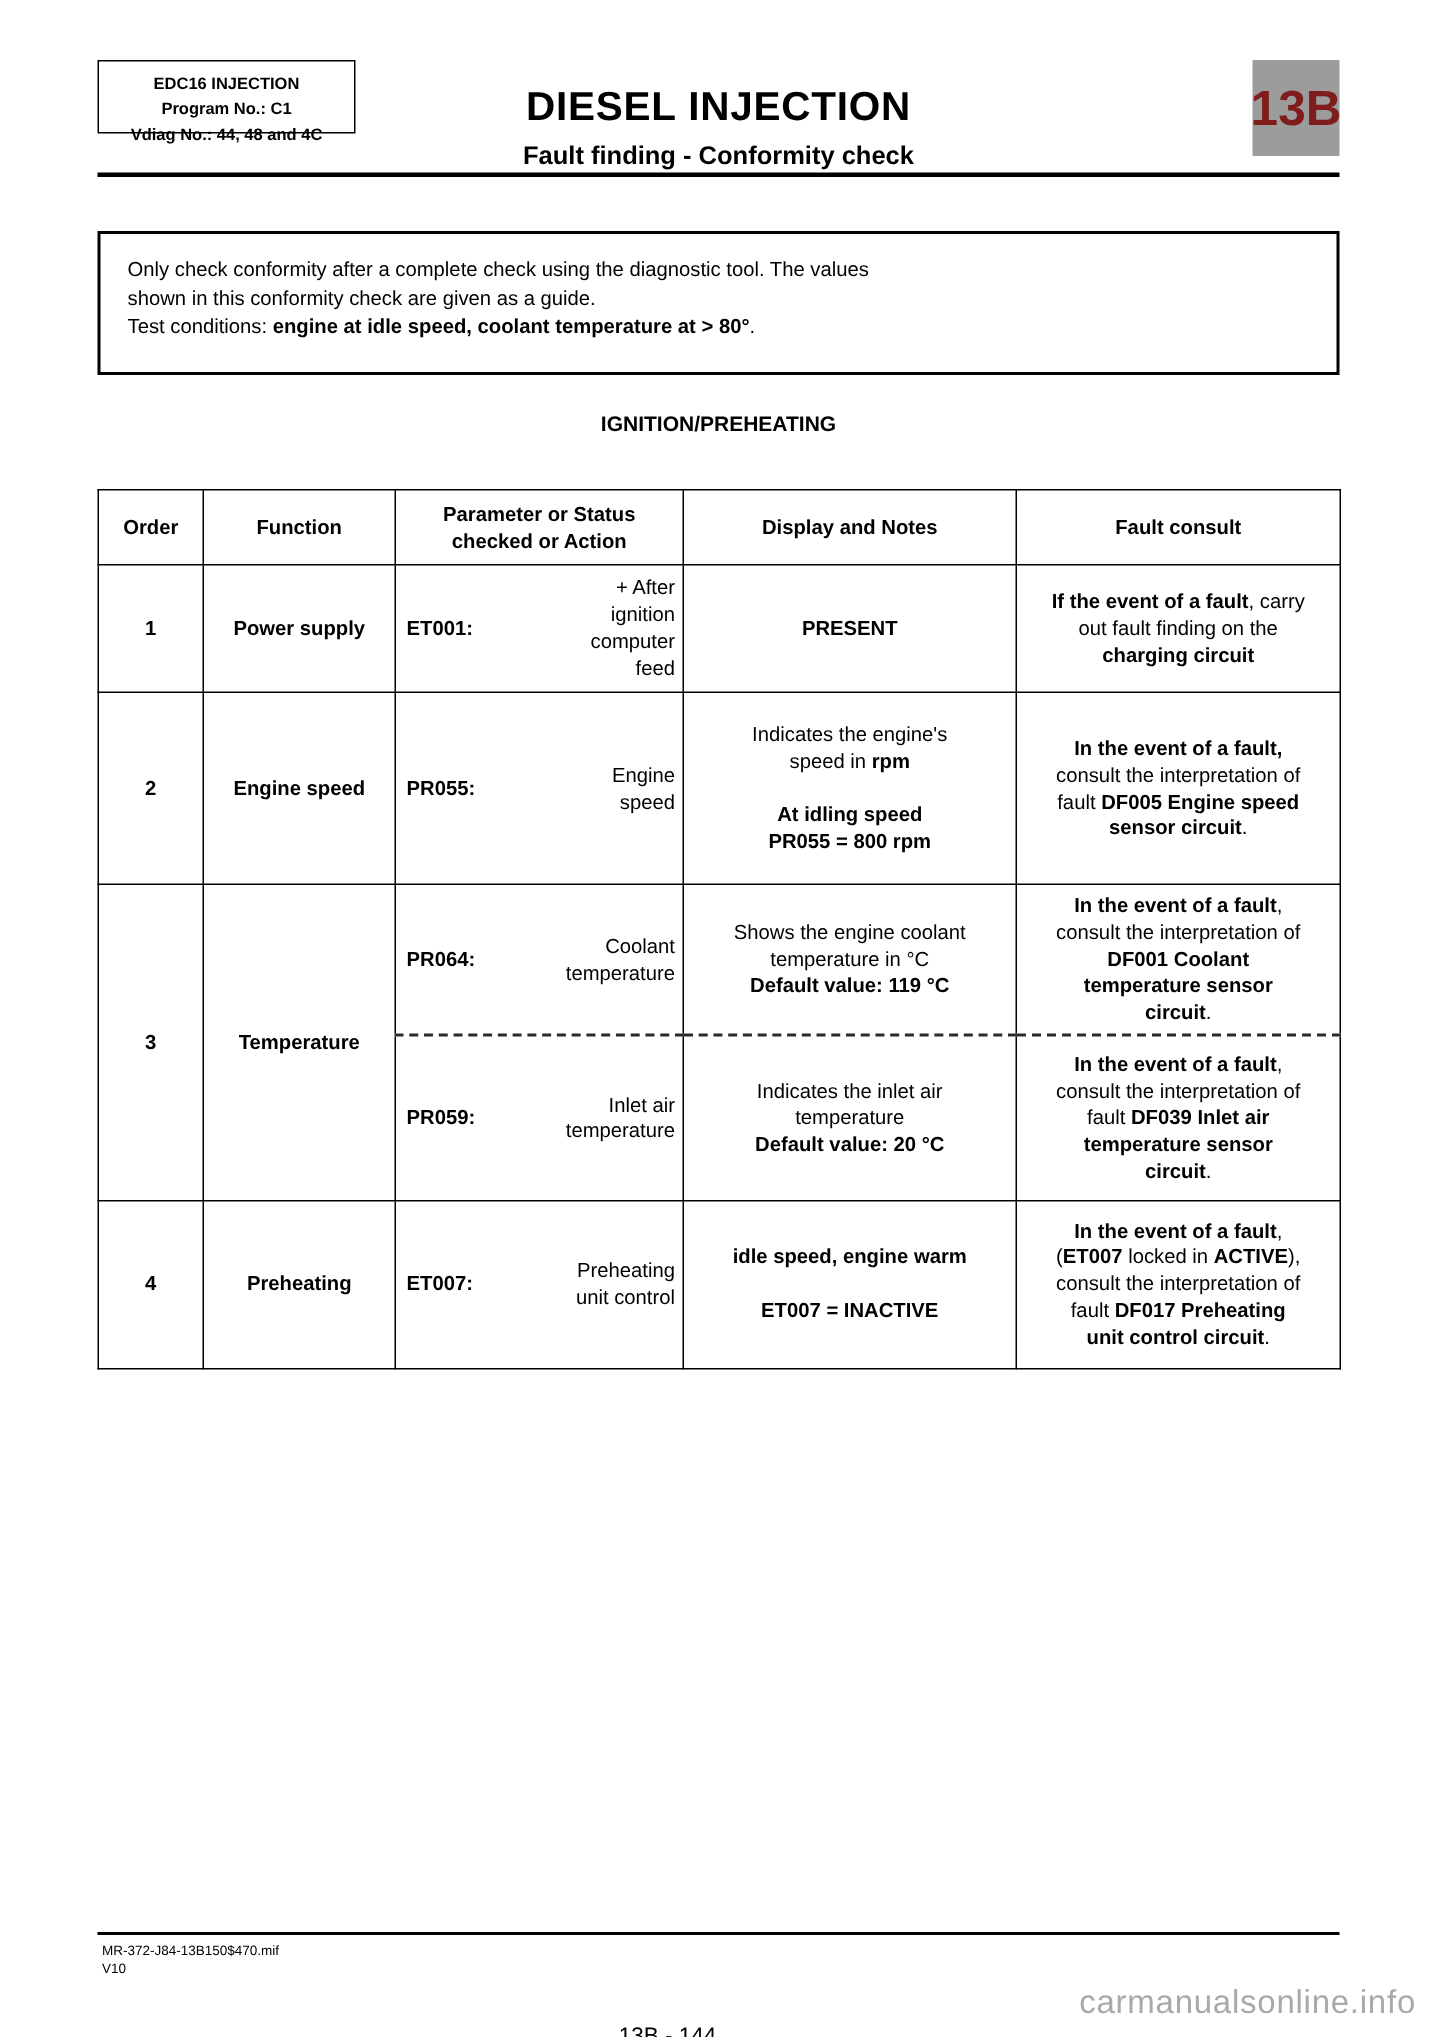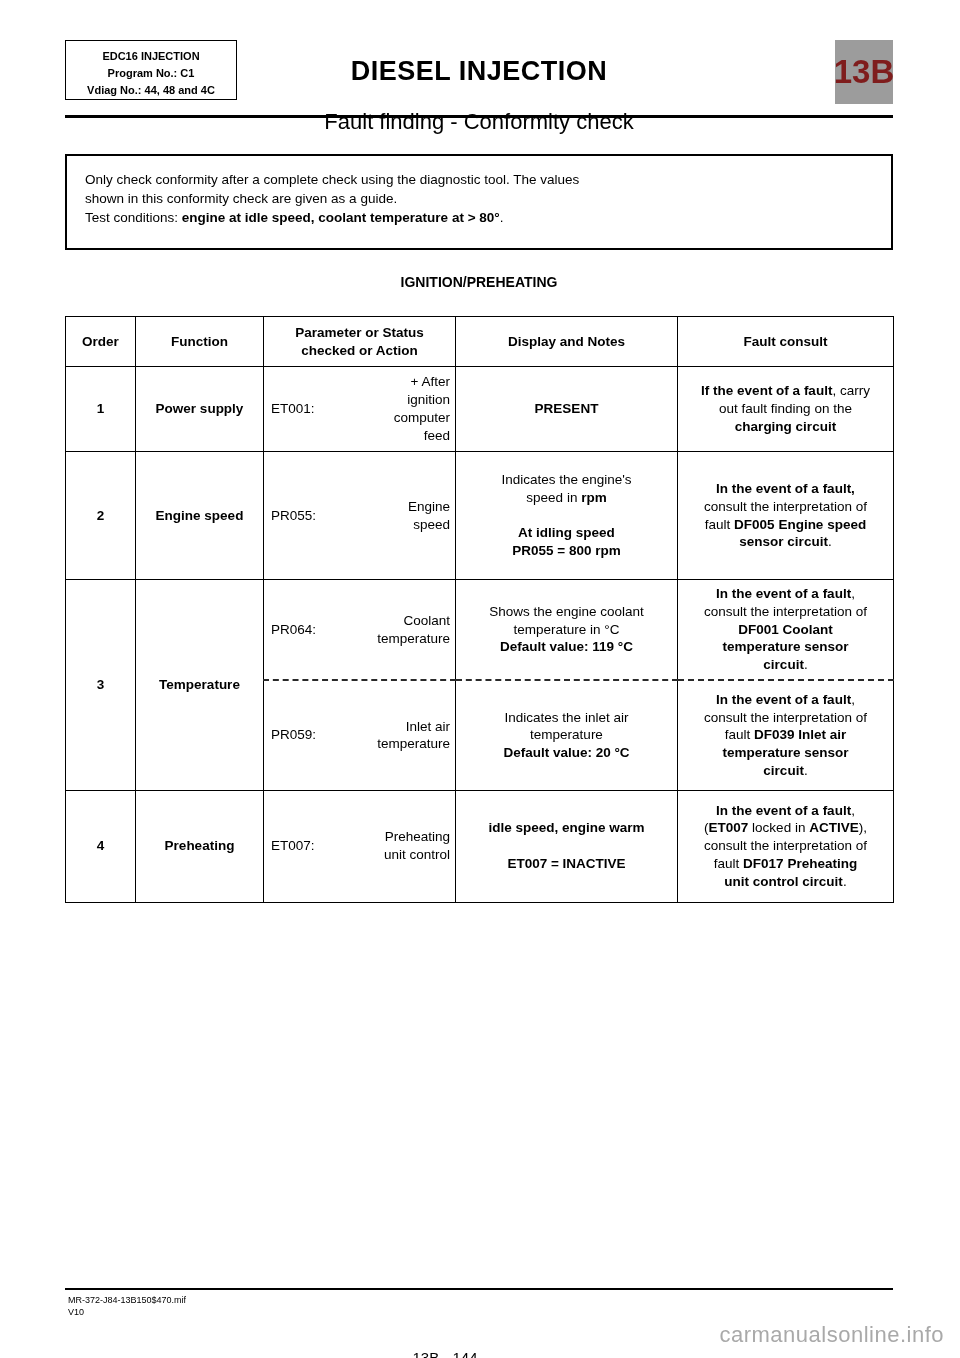--- a/index.html
+++ b/index.html
@@ -9,27 +9,27 @@
     background:#ffffff;
     font-family:"Liberation Sans", sans-serif;
     color:#000;
     overflow:hidden;
   }
   .content { position:absolute; left:65px; top:0; width:828px; }
 
   
   .hdr { position:relative; margin-top:40px; height:66px; }
   .hdr-info {
-    position:absolute; left:0; top:0; width:172px; height:60px;
+    position:absolute; left:0; top:0; width:172px; height:49px;
     border:1px solid #000; text-align:center;
     font-size:11px; font-weight:bold; line-height:1.55; padding-top:7px;
   }
   .hdr-title { position:absolute; left:0; right:0; top:16px; text-align:center; }
   .hdr-title .t1 { font-size:27px; font-weight:bold; letter-spacing:.5px; }
-  .hdr-title .t2 { font-size:22px; font-weight:normal; margin-top:22px; }
+  .hdr-title .t2 { font-size:17px; font-weight:bold; margin-top:7px; }
   .hdr-code {
     position:absolute; right:0; top:0; width:58px; height:64px;
     display:flex; align-items:center; justify-content:center;
     font-size:33px; font-weight:bold; color:#7f1d1d;
   }
   .hdr-rule { height:3px; background:#000; margin-top:9px; }
 
   
   .notes { margin-top:36px; border:2px solid #000; display:flex; min-height:96px; }
   .notes-label {
@@ -37,32 +37,32 @@
     font-weight:bold; font-style:italic; font-size:14.5px;
   }
   .notes-text {
     flex:1; padding:15px 16px 10px 18px;
     font-size:13.5px; line-height:1.4; white-space:pre-line;
   }
 
   .section-title { text-align:center; font-weight:bold; font-size:14px; margin-top:24px; }
 
   
-  table { border-collapse:collapse; width:828px; margin-top:26px; table-layout:fixed; }
+  table { border-collapse:collapse; width:828px; margin-top:36px; table-layout:fixed; }
   th, td { border:1px solid #000; font-size:13.5px; vertical-align:middle; padding:5px 5px; line-height:1.32; }
   th { font-weight:bold; text-align:center; white-space:pre-line; height:50px; }
   col.w-order { width:70px; }
   col.w-func  { width:128px; }
   col.w-param { width:192px; }
   col.w-disp  { width:222px; }
   col.w-fault { width:216px; }
   .c-order, .c-func { text-align:center; font-weight:bold; }
   .c-disp, .c-fault { text-align:center; white-space:pre-line; }
   .param-flex { display:flex; align-items:center; }
-  .pcode { font-weight:normal; white-space:nowrap; padding-left:2px; }
+  .pcode { font-weight:bold; white-space:nowrap; padding-left:2px; }
   .pdesc { flex:1; text-align:right; white-space:pre-line; }
   .b { font-weight:bold; }
   .h-r1 { height:85px; }
   .h-r2 { height:128px; }
   .h-sub { height:110px; }
   .h-r4 { height:112px; }
   tr.sub1 td.dashed { border-bottom:2px dashed #2a2a2a; }
 
   
   .footer-rule { position:absolute; left:65px; top:1288px; width:828px; height:2px; background:#000; }

